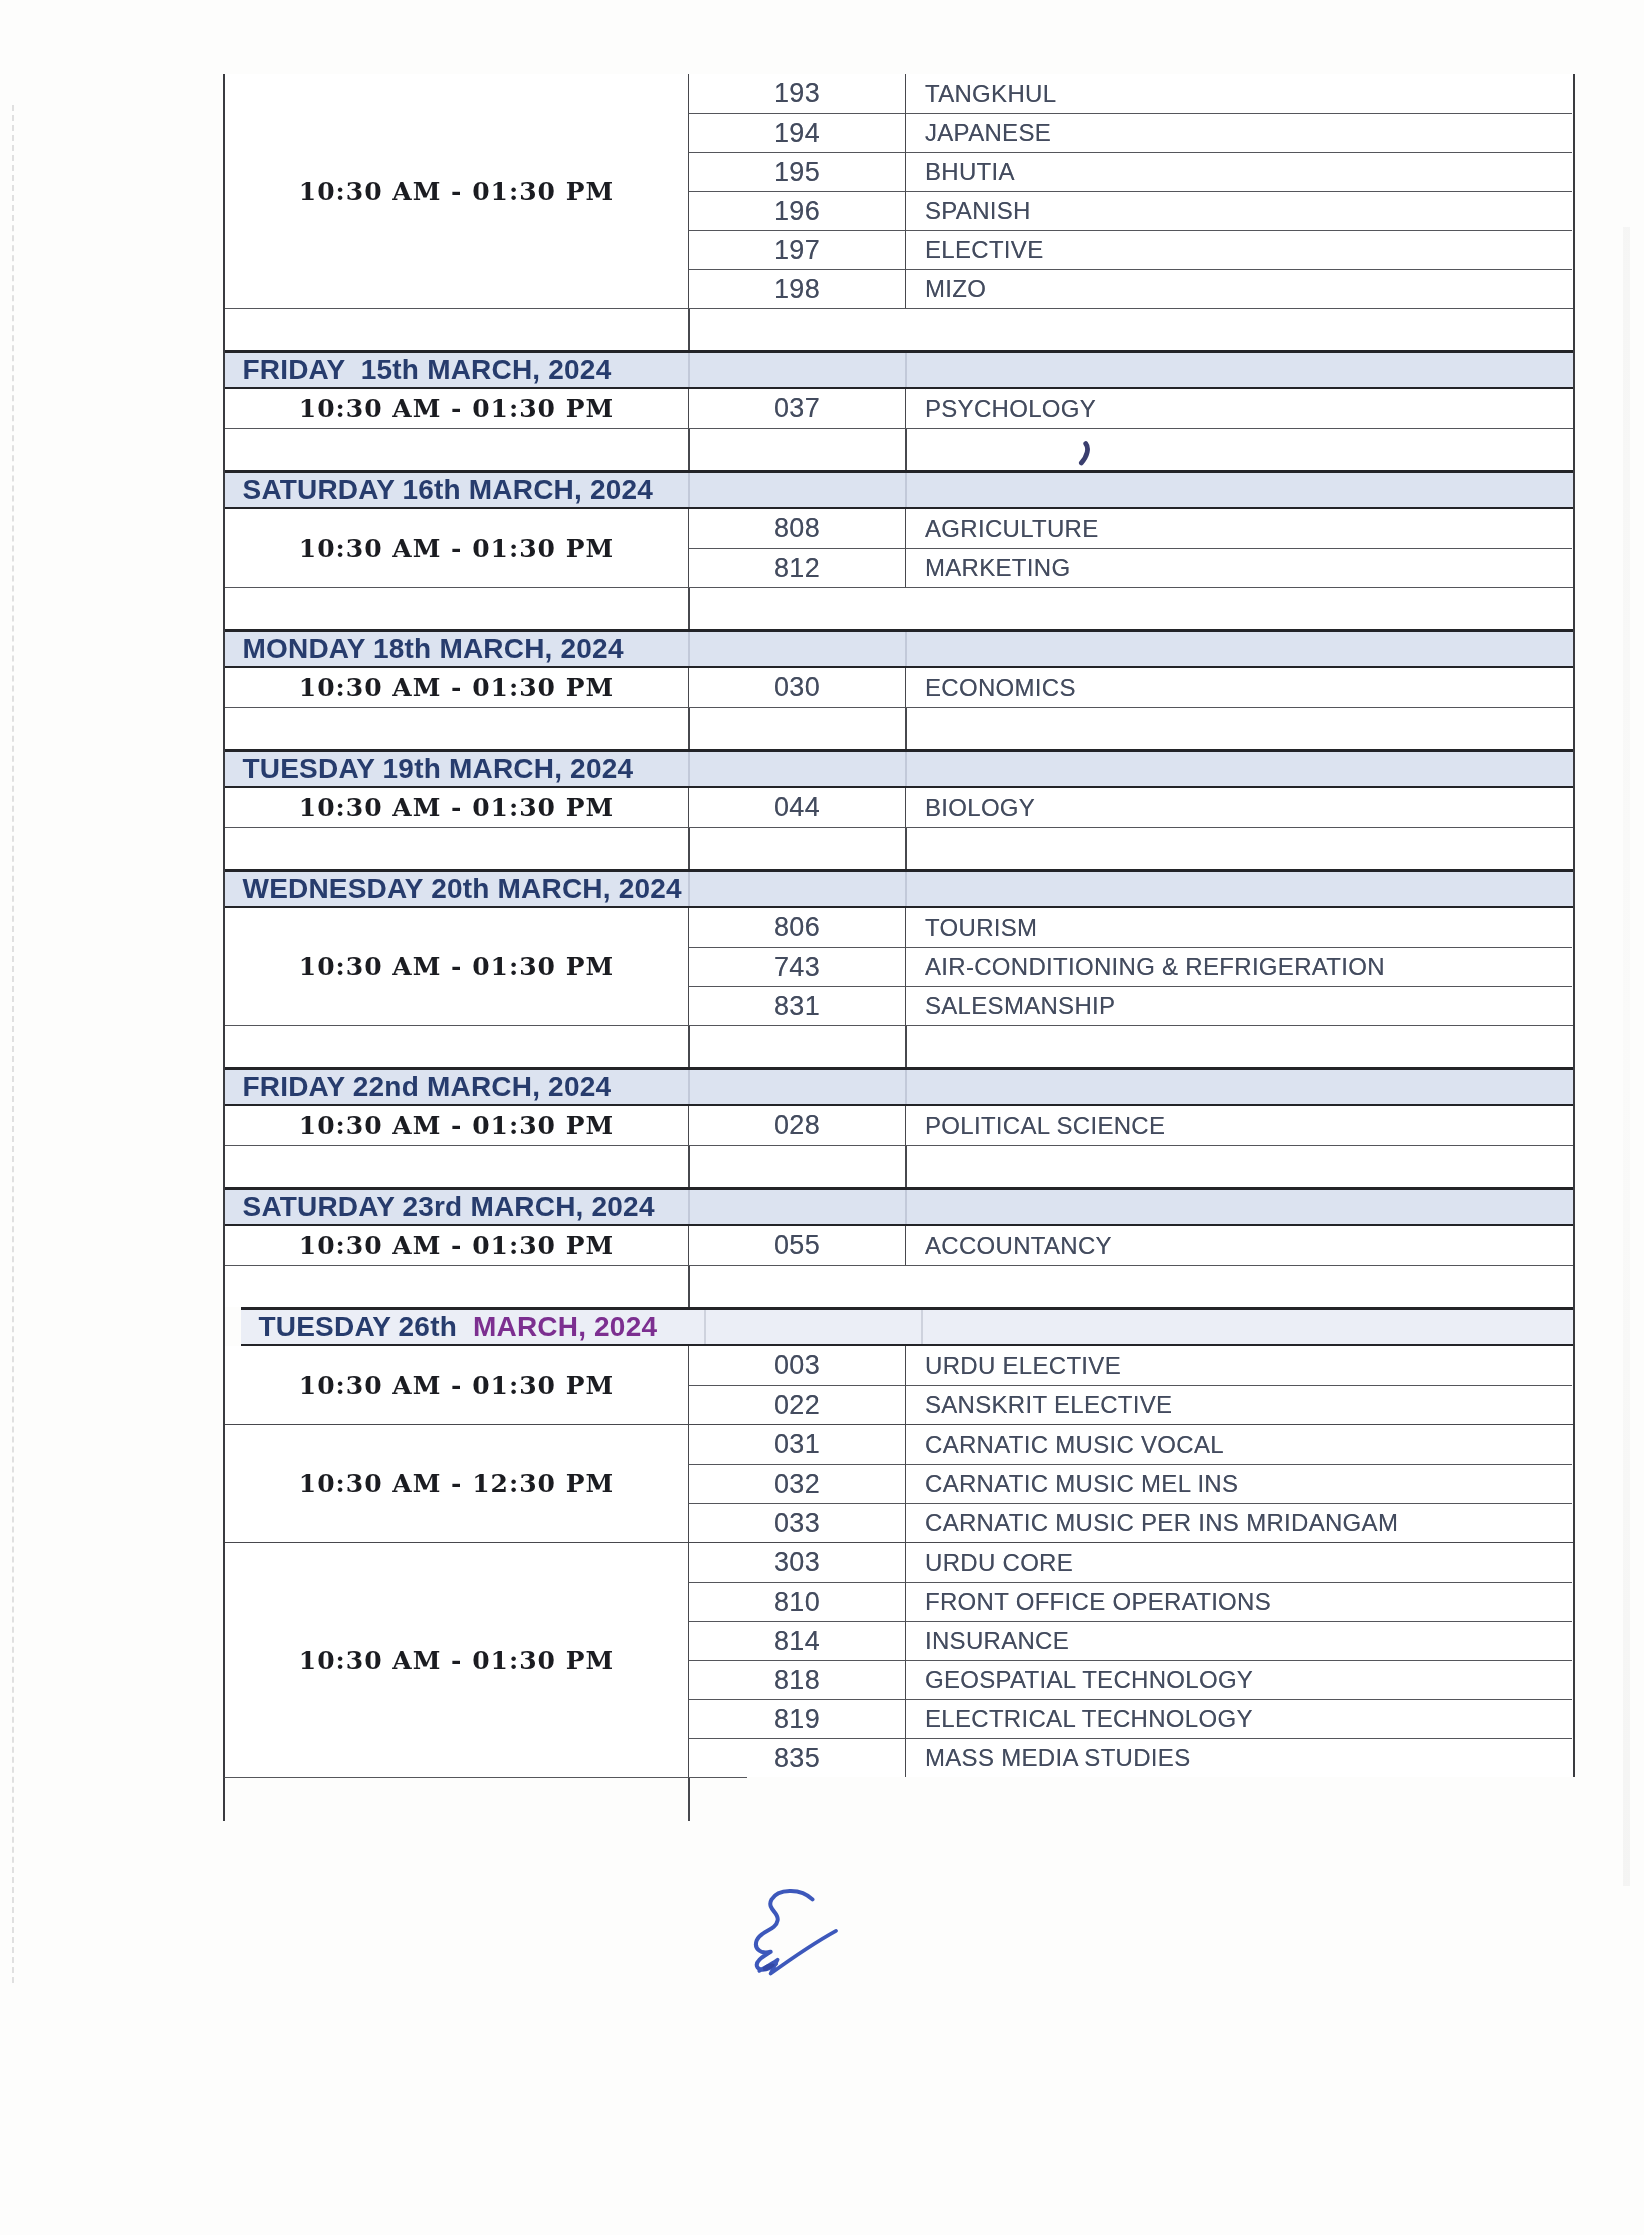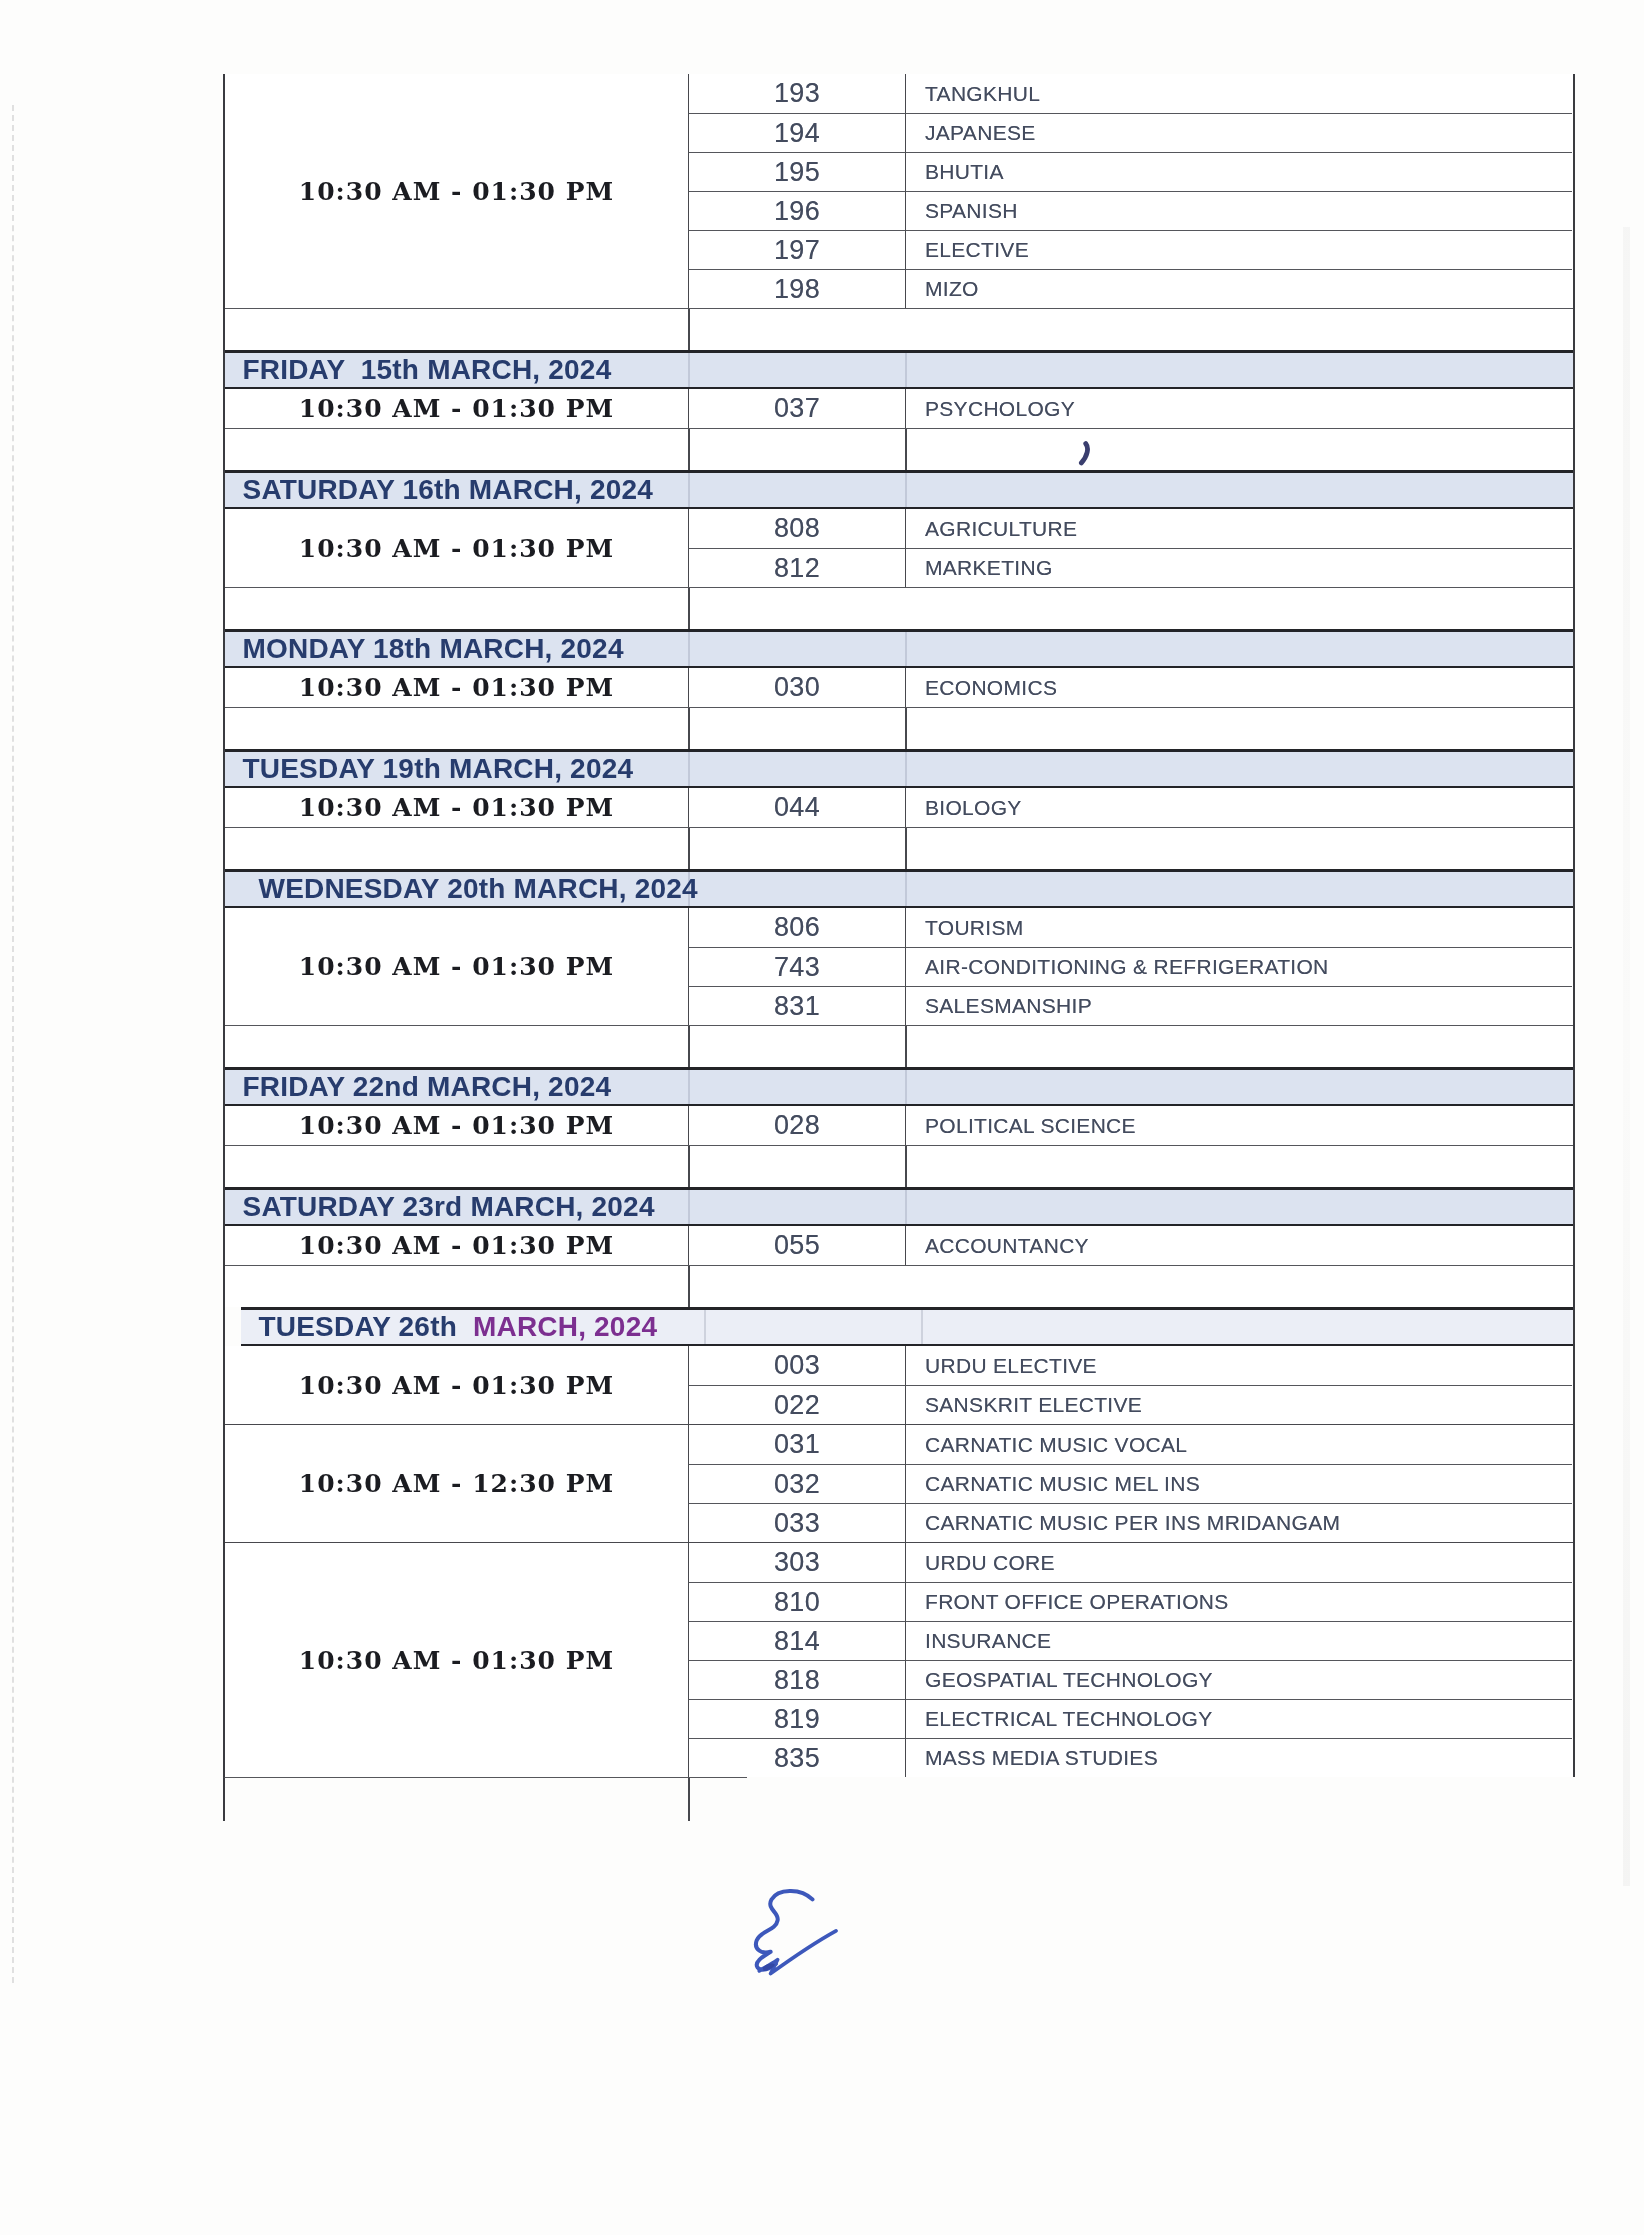--- a/index.html
+++ b/index.html
@@ -40,21 +40,21 @@
   .code-cell {
     border-left:1.7px solid #47484d;
     display:flex; align-items:center; justify-content:center;
     font-size:27px; color:#434b5e; letter-spacing:0.3px;
     text-shadow:0 0 0.4px rgba(67,75,94,0.6);
   }
   .subject-cell {
     border-left:1.7px solid #47484d;
     display:flex; align-items:center;
     padding-left:19px;
-    font-size:21px; color:#434b5e; letter-spacing:0.3px;
+    font-size:24px; color:#434b5e; letter-spacing:0.3px;
     white-space:pre; text-shadow:0 0 0.4px rgba(67,75,94,0.6);
   }
   .code-cell.sep, .subject-cell.sep { border-top:1.7px solid #55565b; }
   
   .band {
     position:relative; height:39px;
     border-top:3.5px solid #232428;
     border-bottom:2.6px solid #232428;
     background:#dce3f0;
     display:flex; align-items:center;
@@ -166,21 +166,21 @@
           <div class="code-cell">044</div>
           <div class="subject-cell">BIOLOGY</div>
         </div>
         <div class="spacer">
           <div class="sp-div d1"></div>
           <div class="sp-div d2"></div>
         </div>
         <div class="band">
           <div class="band-div d1"></div>
           <div class="band-div d2"></div>
-          <div class="band-label"><span class="band-part" style="color: rgb(39, 60, 109); margin-left: 16px;">WEDNESDAY 20th MARCH, 2024</span></div>
+          <div class="band-label"><span class="band-part" style="color: rgb(39, 60, 109);">WEDNESDAY 20th MARCH, 2024</span></div>
         </div>
         <div class="body-block">
           <div class="time-cell" style="grid-row: 1 / span 3;">10:30 AM - 01:30 PM</div>
           <div class="code-cell">806</div>
           <div class="subject-cell">TOURISM</div>
           <div class="code-cell sep">743</div>
           <div class="subject-cell sep">AIR-CONDITIONING &amp; REFRIGERATION</div>
           <div class="code-cell sep">831</div>
           <div class="subject-cell sep">SALESMANSHIP</div>
         </div>

